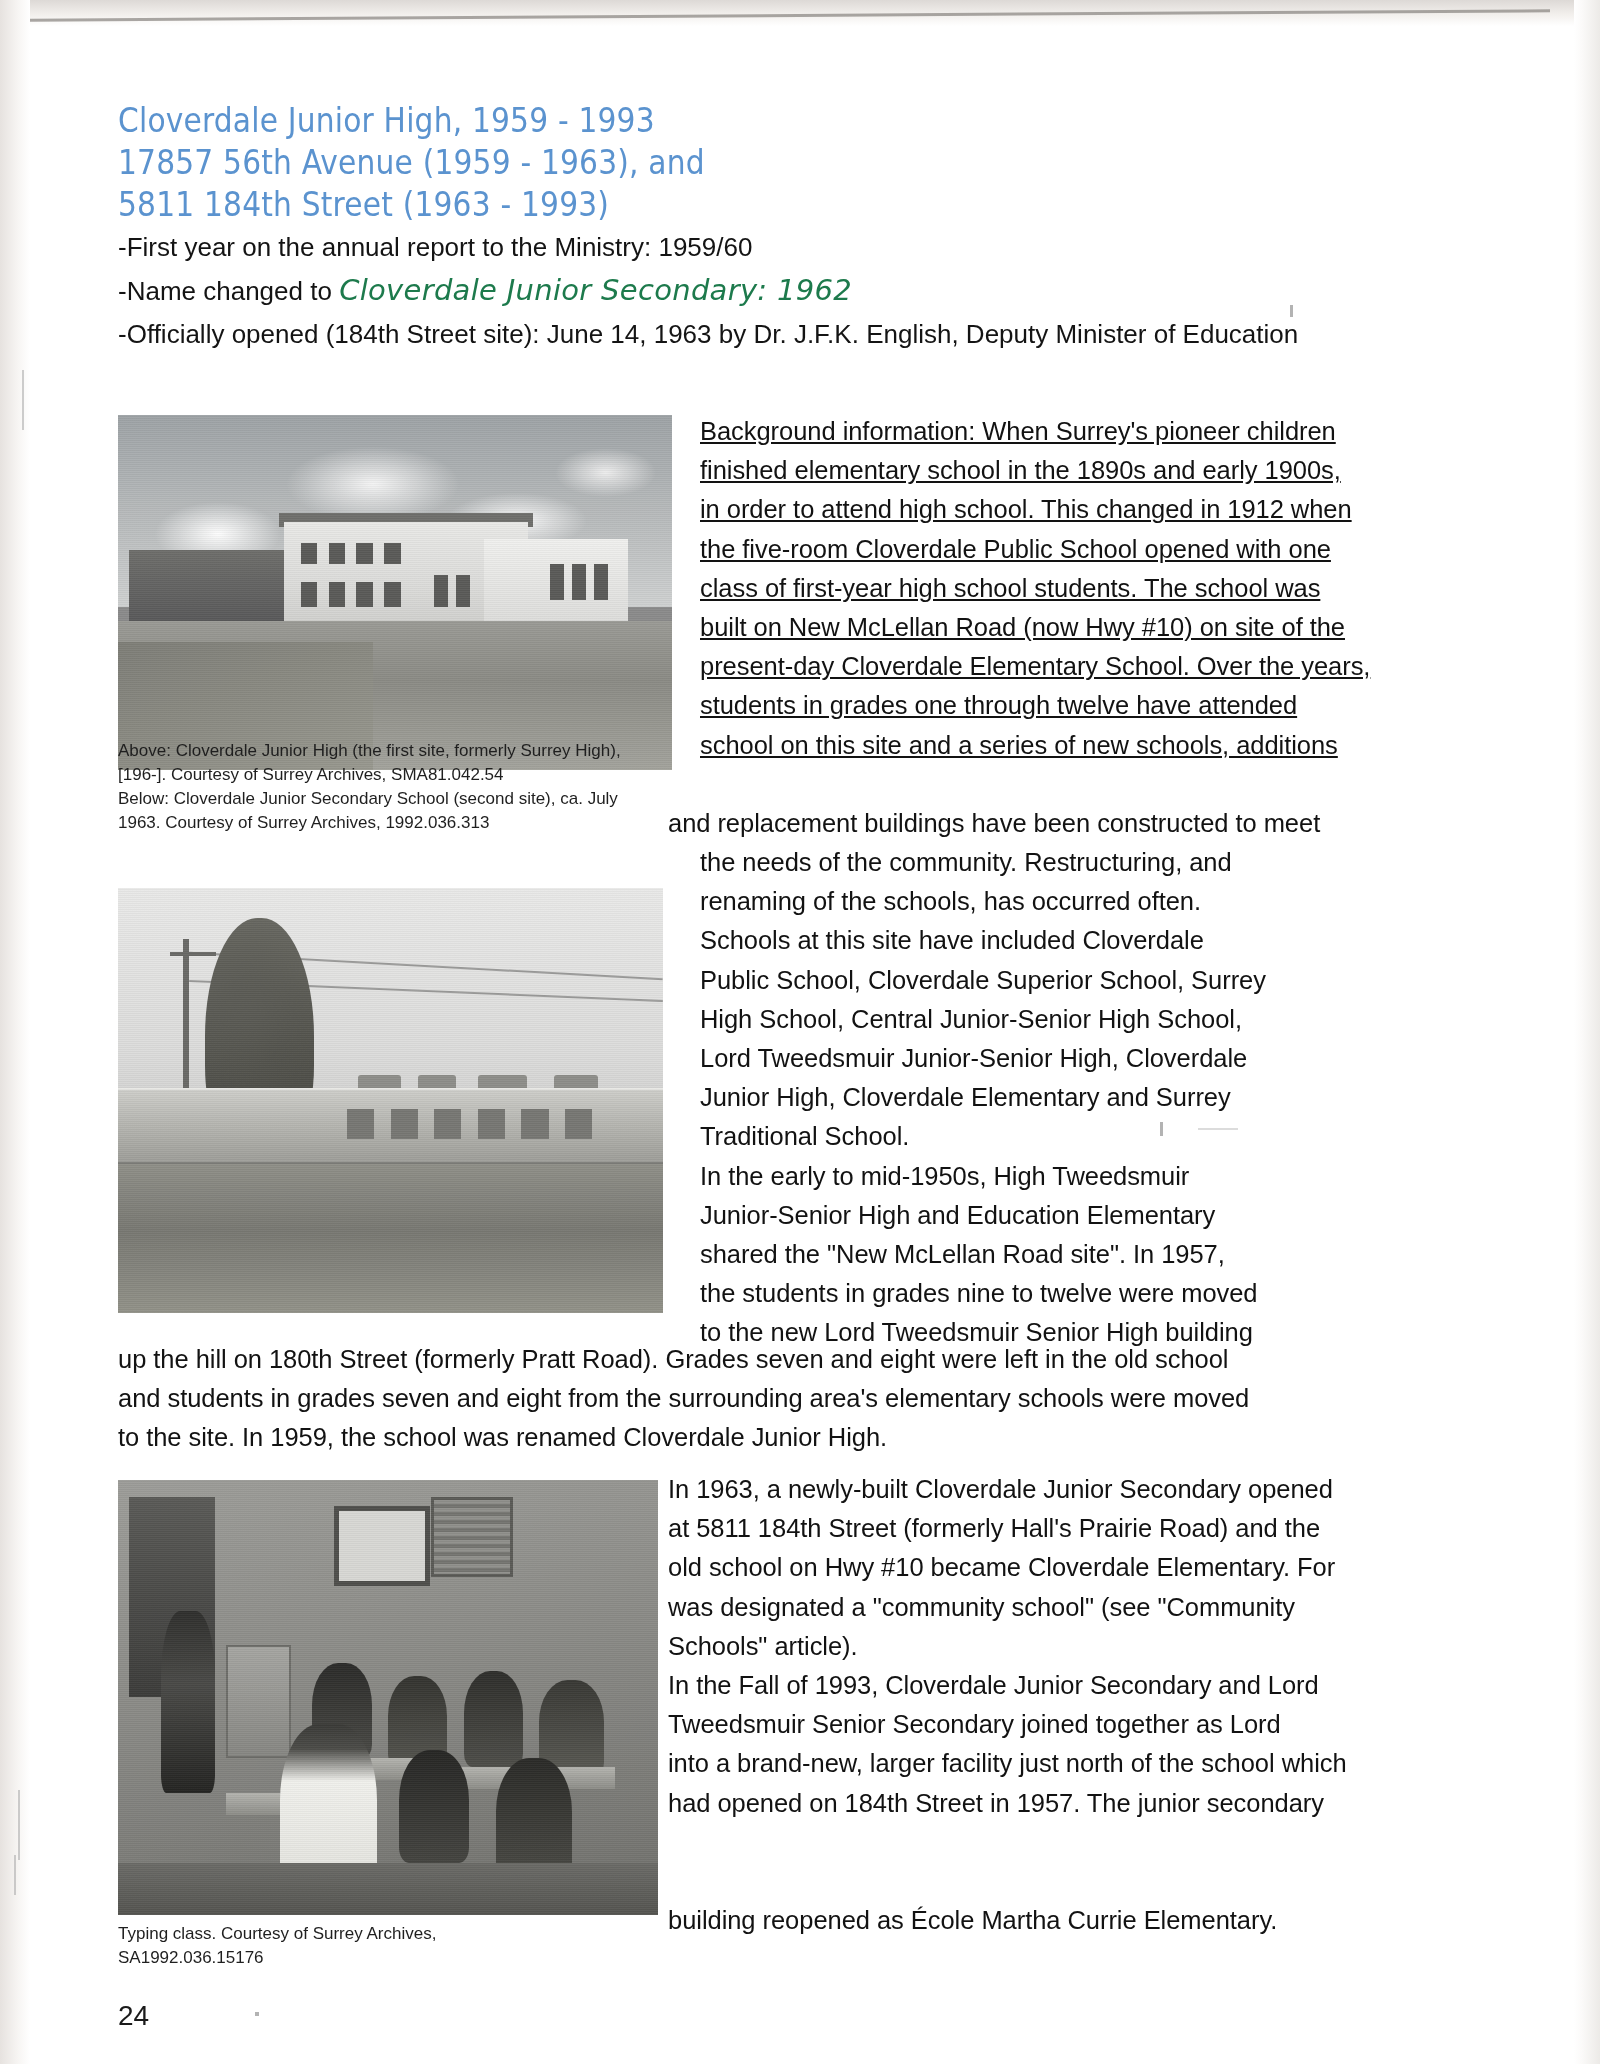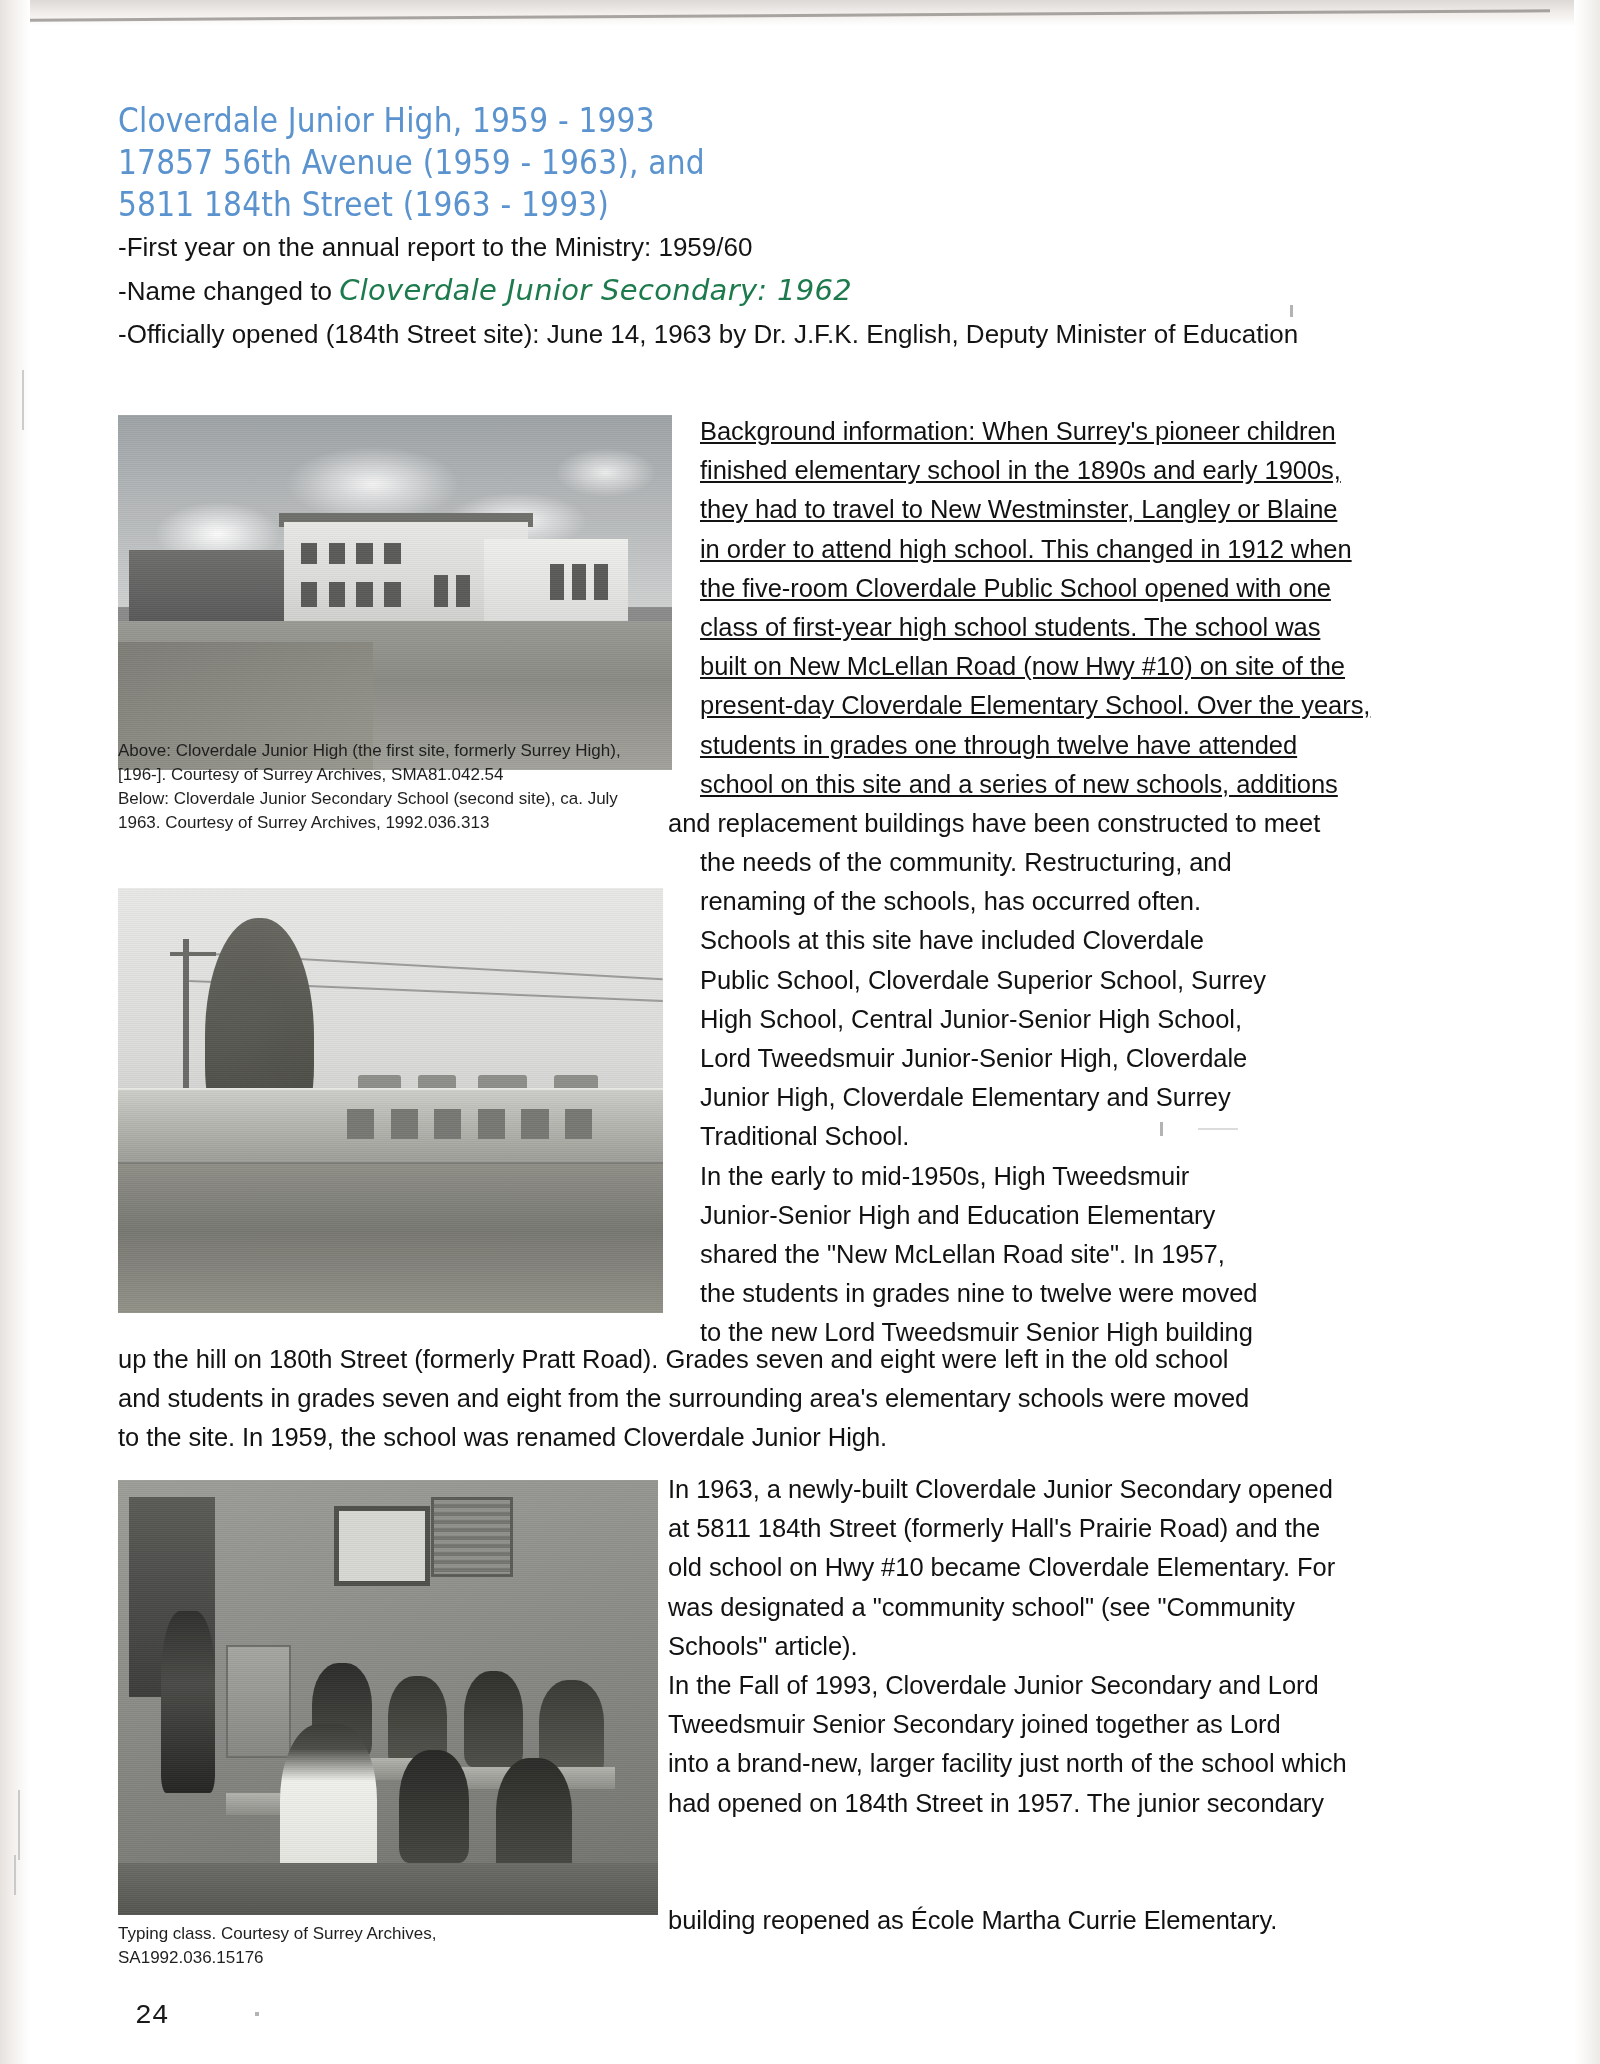--- a/index.html
+++ b/index.html
@@ -247,23 +247,22 @@
   }
   .body-col p { margin: 0; }
   .tline { white-space: nowrap; display: block; }
 
   
   .page-num {
     position: absolute;
     left: 118px;
     top: 2000px;
     font-size: 28px;
-    font-family: Liberation Mono, monospace;
+    font-family: Liberation Sans, sans-serif;
     color: #1a1a1a;
-    margin-left: 17px;
   }
   .stray-mark {
     position: absolute;
     background: #9a9a9a;
     opacity: .75;
   }
 </style>
 </head>
 <body>
 
@@ -374,21 +373,20 @@
 
   <div class="caption" style="left:118px;top:1922px;width:560px;">
     <div>Typing class. Courtesy of Surrey Archives,</div>
     <div>SA1992.036.15176</div>
   </div>
 
   <div class="body-col" style="left:700px;top:412px;width:840px;text-decoration:underline;">
     <p>
       <span class="tline">Background information: When Surrey's pioneer children</span>
       <span class="tline">finished elementary school in the 1890s and early 1900s,</span>
-      <span class="tline">they had to travel to New Westminster, Langley or Blaine</span>
       <span class="tline">in order to attend high school. This changed in 1912 when</span>
       <span class="tline">the five-room Cloverdale Public School opened with one</span>
       <span class="tline">class of first-year high school students. The school was</span>
       <span class="tline">built on New McLellan Road (now Hwy #10) on site of the</span>
       <span class="tline">present-day Cloverdale Elementary School. Over the years,</span>
       <span class="tline">students in grades one through twelve have attended</span>
       <span class="tline">school on this site and a series of new schools, additions</span>
     </p>
   </div>
 

